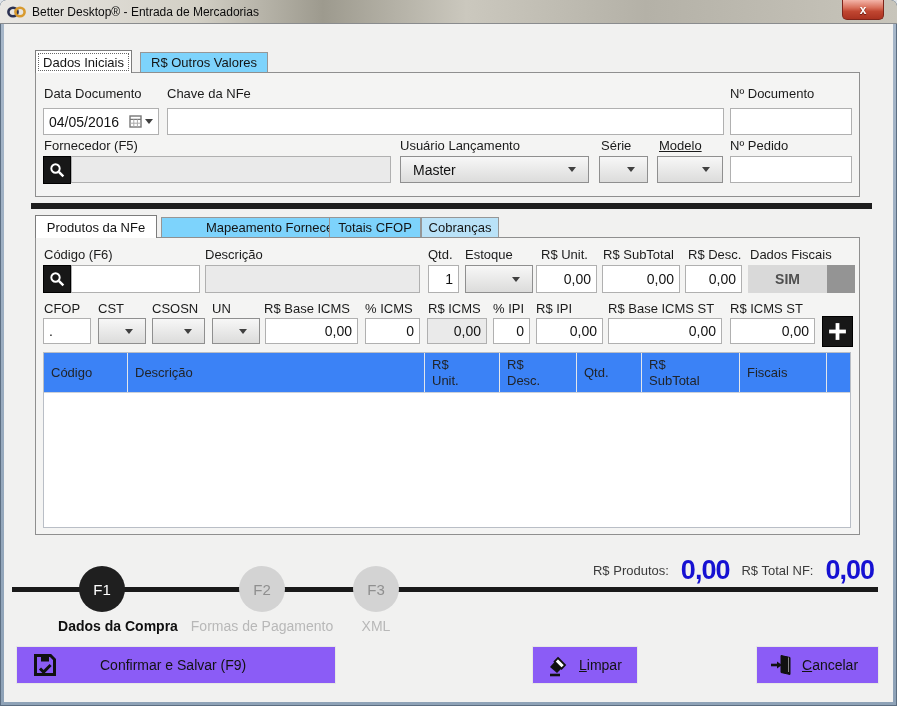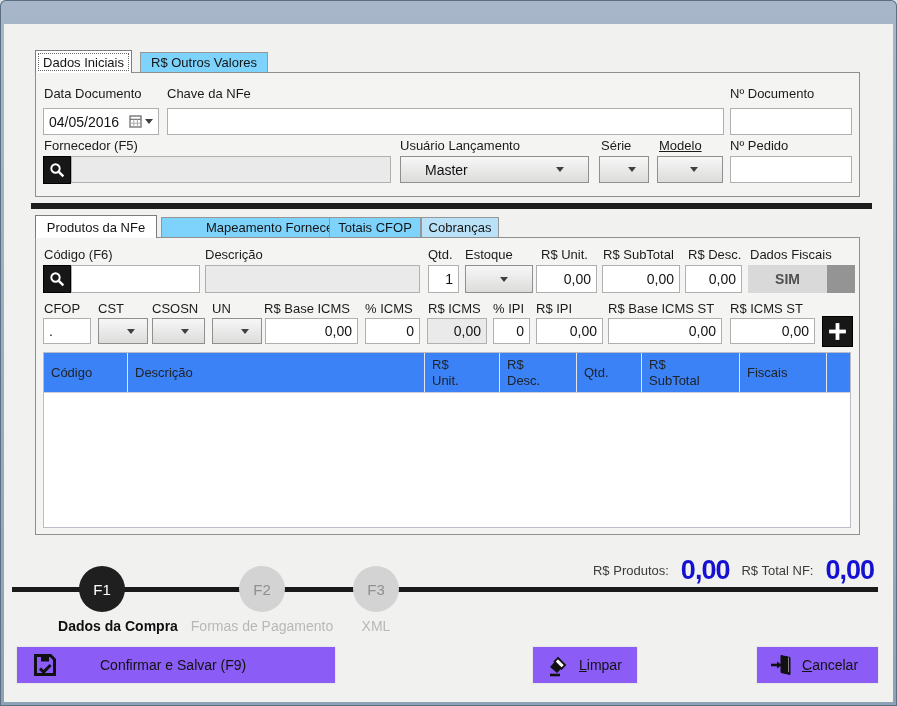--- a/index.html
+++ b/index.html
@@ -51,21 +51,21 @@
     font-family:"Liberation Sans",sans-serif; font-size:14px; color:#111; padding:0 5px;
   }
   input.field { outline:none; }
   .field.num { text-align:right; }
   .field.disabled { background:#eaeaea; }
 
   .combo {
     position:absolute; height:27px; border:1px solid #8f8f8f;
     background:linear-gradient(#f7f7f7,#dcdcdb);
     display:flex; align-items:center; justify-content:space-between;
-    font-size:14px; color:#111; padding:0 24px; cursor:pointer;
+    font-size:14px; color:#111; padding:0 12px; cursor:pointer;
   }
   .combo .arrow { width:0; height:0; border-left:4px solid transparent; border-right:4px solid transparent; border-top:5px solid #404040; margin-left:4px; }
 
   .blackbtn {
     position:absolute; background:#171717; border:1px solid #000;
     display:flex; align-items:center; justify-content:center; cursor:pointer;
   }
 
   .divider { position:absolute; background:#1d1d1d; }
 
@@ -96,20 +96,32 @@
     position:absolute; height:38px; background:#8b5cf6; border:1px solid #e7e7e5;
     display:flex; align-items:center; font-size:14px; color:#121212; cursor:pointer;
   }
   .mnemonic { display:inline-block; }
   .mnemonic::first-letter { text-decoration:underline; }
 </style>
 </head>
 <body>
 
 <div class="window">
+  <div class="titlebar">
+    <span class="app-icon">
+      <svg width="19" height="12" viewBox="0 0 19 12">
+        <ellipse cx="6" cy="6" rx="4.6" ry="4.2" fill="none" stroke="#2c3152" stroke-width="2.6"></ellipse>
+        <ellipse cx="13" cy="6" rx="4.6" ry="4.2" fill="none" stroke="#d89a2e" stroke-width="2.6"></ellipse>
+      </svg>
+    </span>
+    <span class="title-text">Better Desktop® - Entrada de Mercadorias</span>
+    <div class="close-btn">
+      <span>x</span>
+    </div>
+  </div>
 
   <div class="content">
 
     <div class="tab active" style="left:31px; top:26px; width:97px; height:23px;">
       <span class="focus-dots"></span>
       <span>Dados Iniciais</span>
     </div>
     <div class="tab inactive row1" style="left:136px; width:128px;">
       <span>R$ Outros Valores</span>
     </div>

